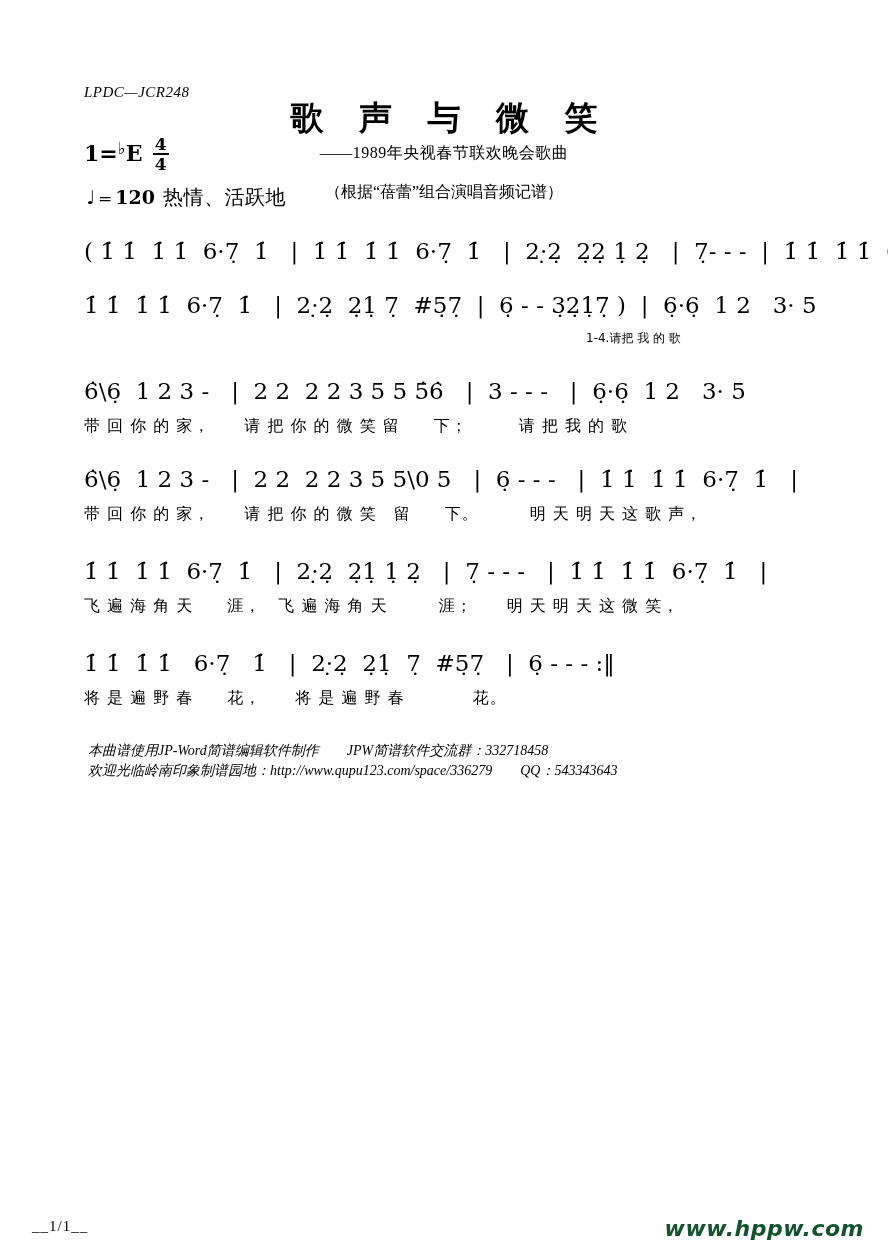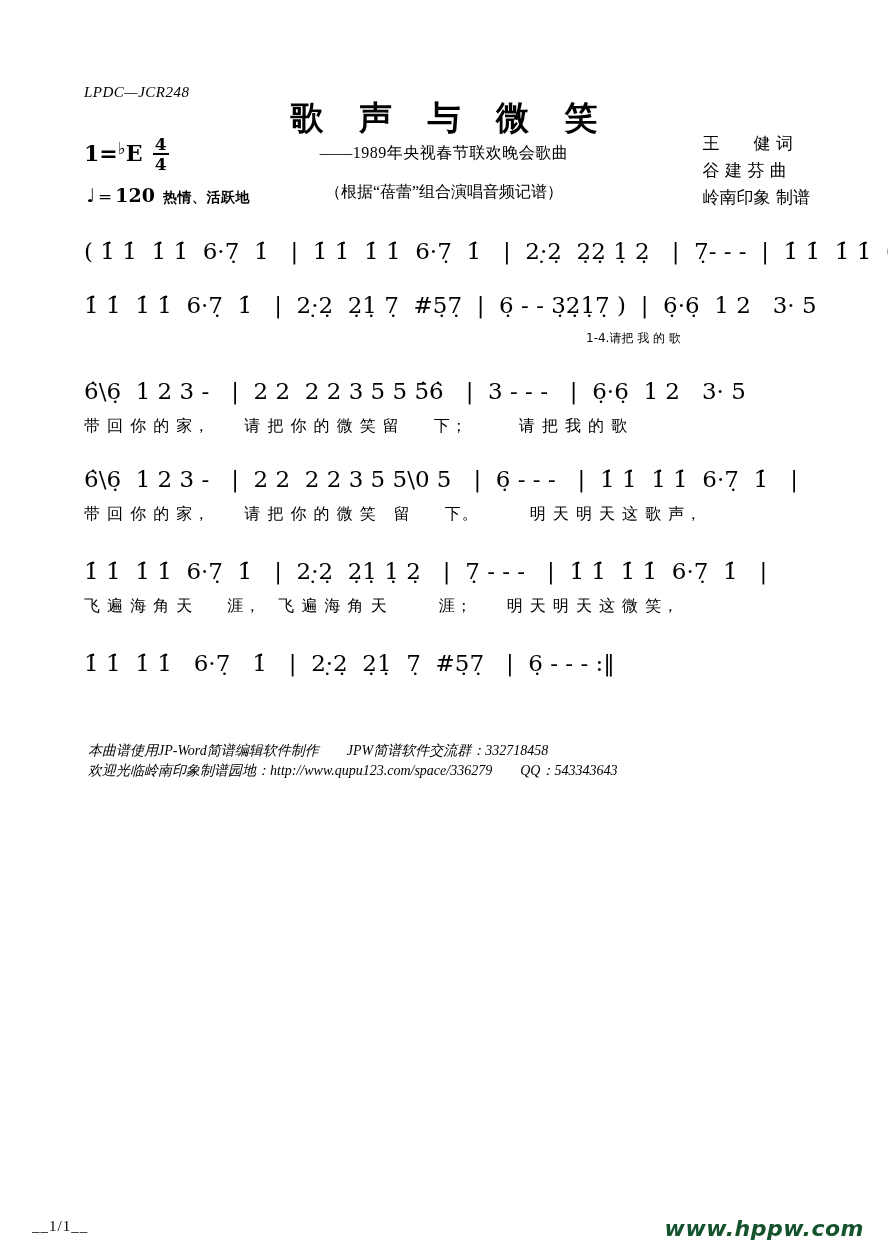--- a/index.html
+++ b/index.html
@@ -93,23 +93,22 @@
     font-size: 17px;
     display: flex;
     align-items: baseline;
   }
   .tempo .note { font-size: 19px; }
   .tempo .eq { margin: 0 3px; }
   .tempo .bpm { font-size: 19px; font-weight: bold; }
   .tempo .mood {
     margin-left: 8px;
     font-family: "DejaVu Sans", sans-serif;
-    font-size: 14px;
-    letter-spacing: 0.5px;
-    font-weight: bold;
+    font-size: 20px;
+    letter-spacing: 0.5px;
   }
 
   .credits {
     position: absolute;
     right: 78px; top: 130px;
     text-align: left;
     font-family: "DejaVu Serif", serif;
     font-size: 17px;
     line-height: 27px;
   }
@@ -194,25 +193,20 @@
     </span>
   </div>
 
   <div class="tempo">
     <span class="note">♩</span>
     <span class="eq">=</span>
     <span class="bpm">120</span>
     <span class="mood">热情、活跃地</span>
   </div>
 
-  <div class="credits">
-    <div>王　　健 词</div>
-    <div>谷 建 芬 曲</div>
-    <div>岭南印象 制谱</div>
-  </div>
 
   <div class="line" style="top:236px;">
     <div class="notes">( 1̇ 1̇  1̇ 1̇  6·7̣  1̇   |  1̇ 1̇  1̇ 1̇  6·7̣  1̇   |  2·̣2̣  2̣2̣ 1̣ 2̣   |  7̣- - -  |  1̇ 1̇  1̇ 1̇  6·7̣  1̇   |</div>
   </div>
 
   <div class="line" style="top:290px;">
     <div class="notes">1̇ 1̇  1̇ 1̇  6·7̣  1̇   |  2·̣2̣  2̣1̣ 7̣  #5̣7̣  |  6̣ - - 3̣2̣1̣7̣ )  |  6̣·6̣  1 2   3· 5</div>
   </div>
 
   <div class="cue" style="left:586px; top:330px;">1-4.请把 我 的 歌</div>
@@ -227,20 +221,21 @@
     <div class="lyrics">带 回 你 的 家，　　请 把 你 的 微 笑　留　　下。　　　明 天 明 天 这 歌 声，</div>
   </div>
 
   <div class="line" style="top:556px;">
     <div class="notes">1̇ 1̇  1̇ 1̇  6·7̣  1̇   |  2·̣2̣  2̣1̣ 1̣ 2̣   |  7̣ - - -   |  1̇ 1̇  1̇ 1̇  6·7̣  1̇   |</div>
     <div class="lyrics">飞 遍 海 角 天　　涯，　飞 遍 海 角 天　　　涯；　　明 天 明 天 这 微 笑，</div>
   </div>
 
   <div class="line" style="top:648px;">
     <div class="notes">1̇ 1̇  1̇ 1̇   6·7̣   1̇   |  2·̣2̣  2̣1̣  7̣  #5̣7̣   |  6̣ - - - :‖</div>
+    <div class="lyrics">将 是 遍 野 春　　花，　　将 是 遍 野 春　　　　花。</div>
   </div>
 
   <div class="footer-note" style="top:742px;">本曲谱使用JP-Word简谱编辑软件制作　　JPW简谱软件交流群：332718458</div>
   <div class="footer-note" style="top:762px;">欢迎光临岭南印象制谱园地：http://www.qupu123.com/space/336279　　QQ：543343643</div>
 
   <div class="pagenum">__1/1__</div>
   <div class="watermark">www.hppw.com</div>
 
 </div>
 

